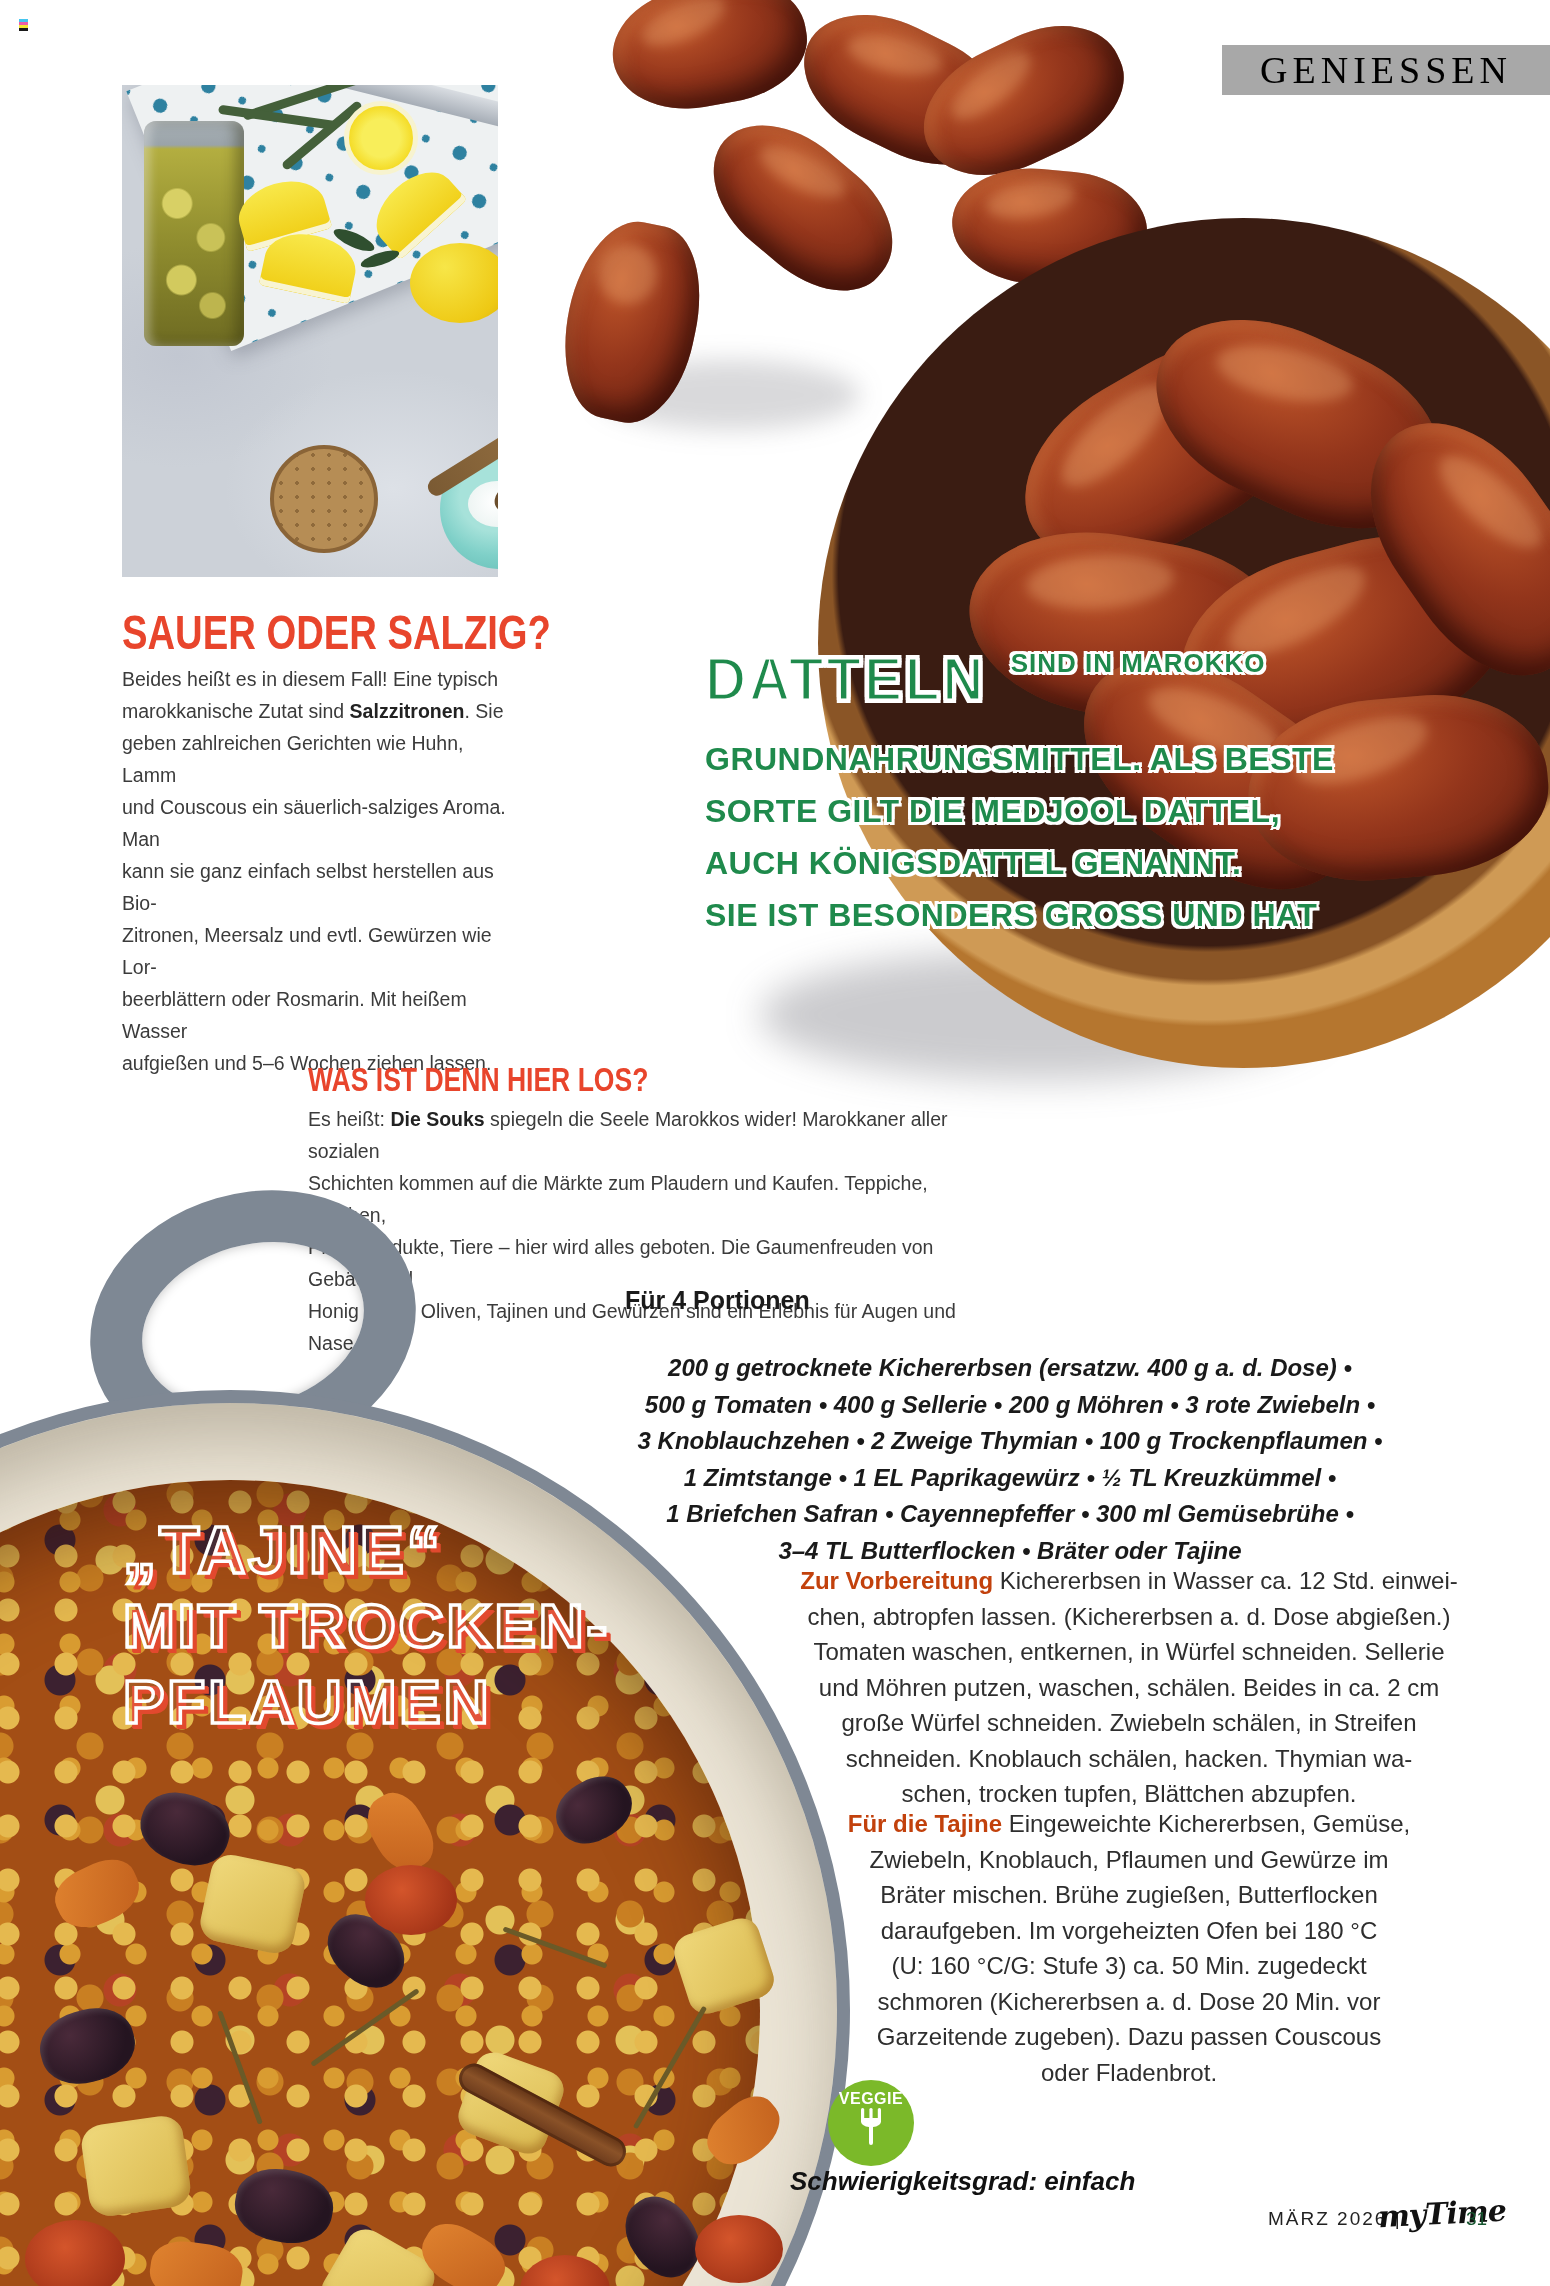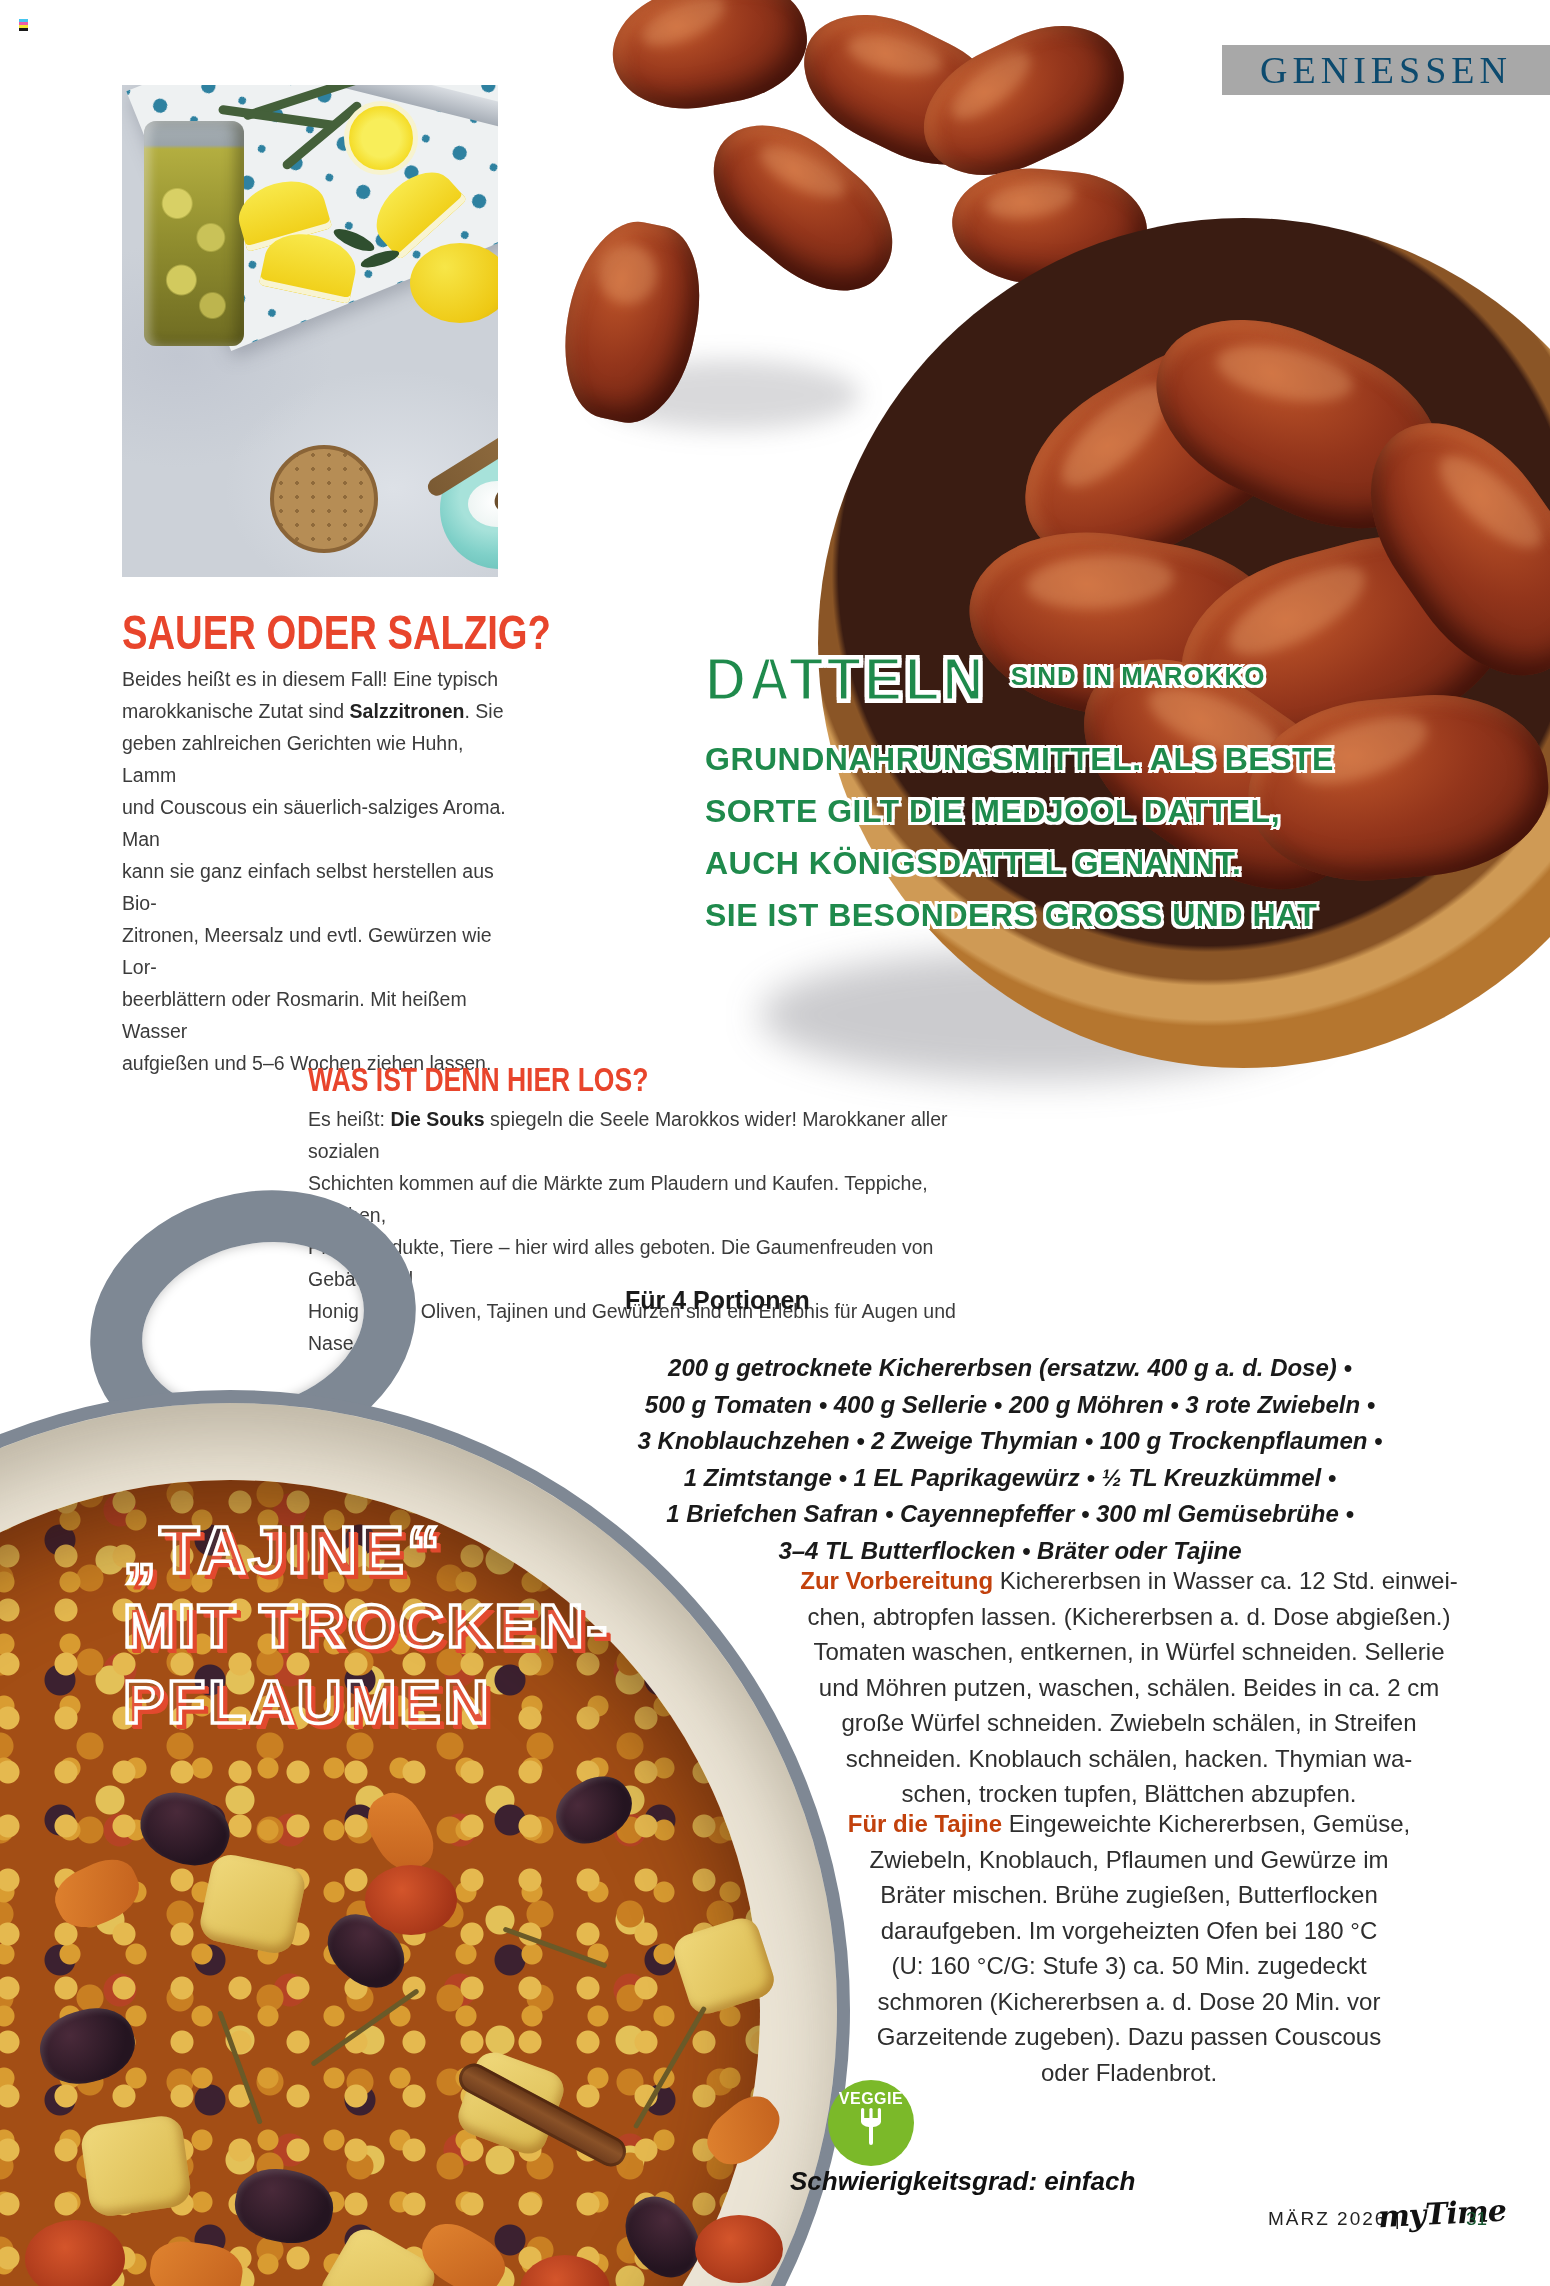--- a/index.html
+++ b/index.html
@@ -8,21 +8,21 @@
         font-family:"Liberation Sans",sans-serif;color:#3b3b3b}
   .abs{position:absolute}
 
   
   .regmark{left:19px;top:19px;width:9px;height:12px}
   .regmark div{height:3px}
 
   
   .band{left:1222px;top:45px;width:328px;height:50px;background:#a8a8a8;
         display:flex;align-items:center;justify-content:center}
-  .band span{font-family:"Liberation Serif",serif;color:#0c4a6e;font-size:38px;
+  .band span{font-family:"Liberation Serif",serif;color:#000000;font-size:38px;
         letter-spacing:5px;font-weight:400}
 
   
   .photo1{left:122px;top:85px;width:376px;height:492px;overflow:hidden;background:#ccd1d8;
      background-image:radial-gradient(ellipse 240px 170px at 72% 82%,#dde1e7 0%,rgba(0,0,0,0) 70%),
                       radial-gradient(ellipse 220px 160px at 15% 55%,#c2c7d1 0%,rgba(0,0,0,0) 70%)}
   .board{position:absolute;left:40px;top:-90px;width:460px;height:280px;transform:rotate(-22deg);
      background-color:#eef1f2;
      background-image:radial-gradient(circle 13px at center,#2e81a0 52%,rgba(0,0,0,0) 56%),
                       radial-gradient(circle 7px at center,#2e81a0 52%,rgba(0,0,0,0) 56%);
@@ -76,21 +76,21 @@
   .h-red{color:#e8452c;font-weight:700;transform:scaleX(.78);transform-origin:left top;white-space:nowrap;
      letter-spacing:0px}
   .sauer-h{left:122px;top:604px;font-size:49px}
   .souks-h{left:308px;top:1060px;font-size:34px}
   .bodytext{font-size:19.5px;line-height:32px;color:#3b3b3b}
   .sauer-b{left:122px;top:663px;width:400px}
   .souks-b{left:308px;top:1103px;width:680px}
   .b{font-weight:700;color:#222}
 
   
-  .dat-line1{left:705px;top:648px;display:flex;align-items:center}
+  .dat-line1{left:705px;top:648px;display:flex;align-items:flex-start}
   .datteln-word{position:relative;font-size:62px;font-weight:700;color:#1f8a4c;line-height:1;
      letter-spacing:3px;transform:scaleX(.92);transform-origin:left bottom;
      text-shadow:3px 0 #fff,-3px 0 #fff,0 3px #fff,0 -3px #fff,3px 3px #fff,-3px -3px #fff,3px -3px #fff,-3px 3px #fff}
   .datteln-word::after{content:attr(data-text);position:absolute;left:0;top:0;width:100%;color:transparent;
      -webkit-text-stroke:3px #fff;text-shadow:none;letter-spacing:3px}
   .green-out{color:#1f8a4c;font-weight:700;
      text-shadow:2px 0 #fff,-2px 0 #fff,0 2px #fff,0 -2px #fff,2px 2px #fff,-2px -2px #fff,2px -2px #fff,-2px 2px #fff,
        3px 3px #fff,-3px 3px #fff,3px -3px #fff,-3px -3px #fff}
   .dat-rest{font-size:26px;margin-left:0;margin-bottom:6px;letter-spacing:1px}
   .dat-lines{left:705px;top:733px;font-size:32px;line-height:52px;letter-spacing:.5px}

